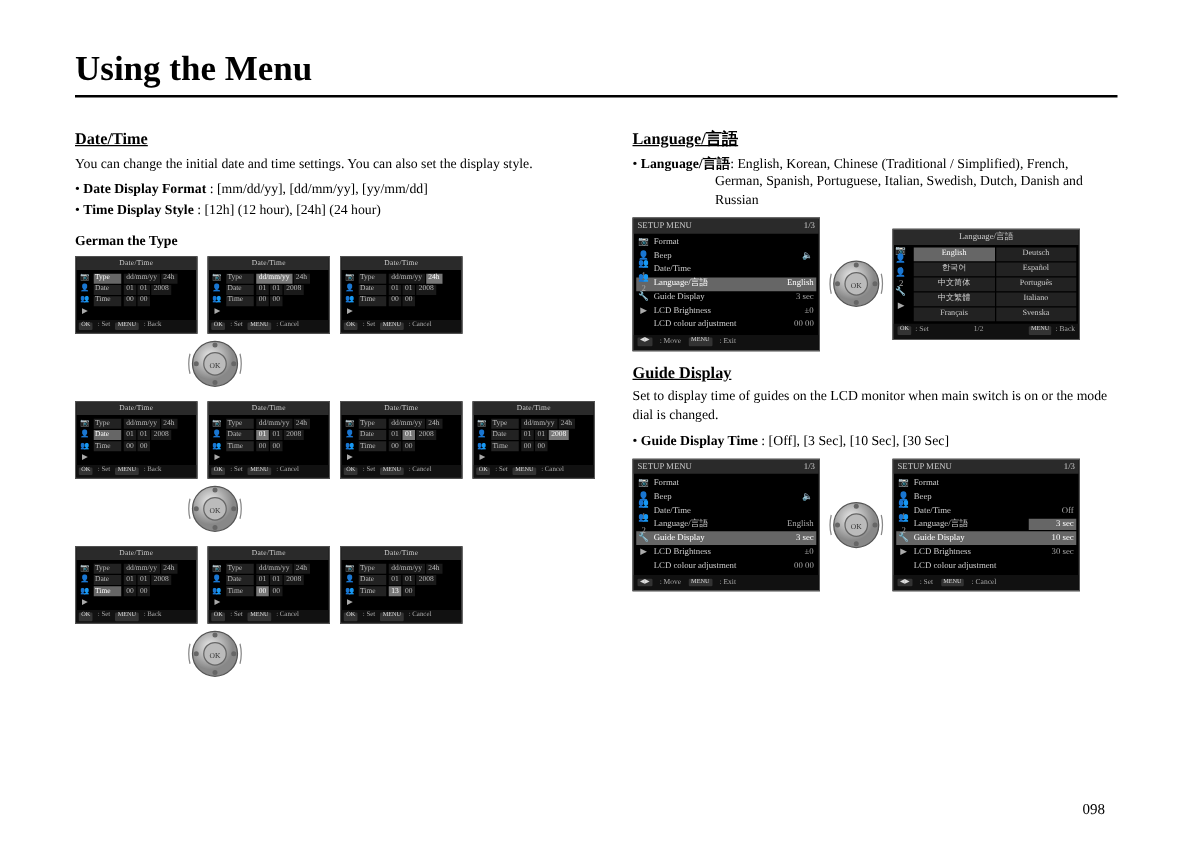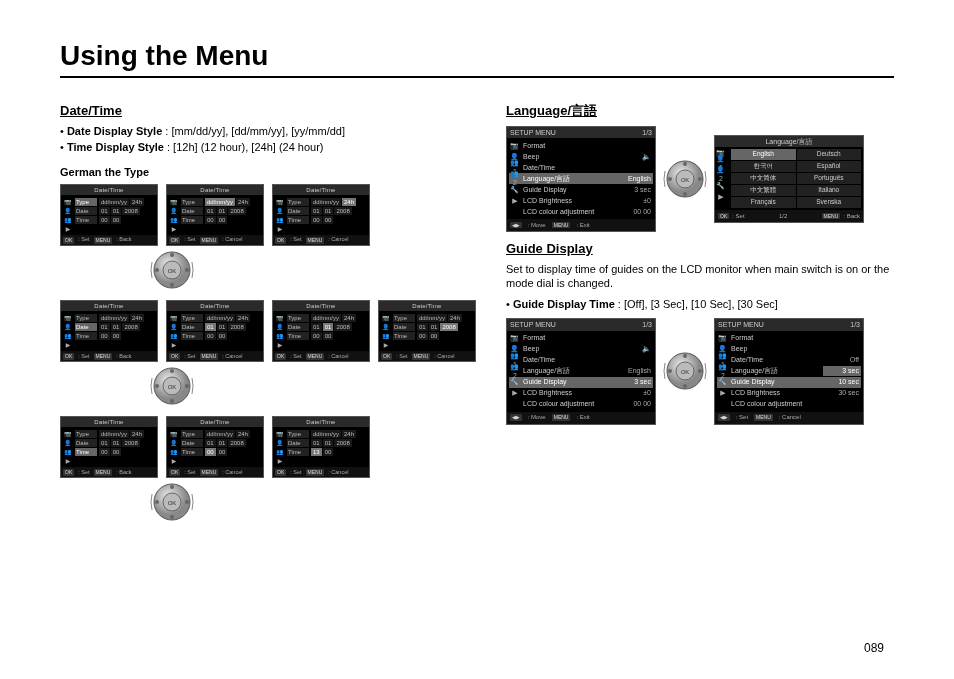--- a/index.html
+++ b/index.html
@@ -1,17 +1,17 @@
 <!DOCTYPE html>
 <html><head>
 <meta charset="utf-8">
 <style>
   * { box-sizing: border-box; margin: 0; padding: 0; }
   body { font-family: Arial, Helvetica, sans-serif; background:#fff; color:#000; }
-  .page { width:954px; height:679px; position:relative; padding:40px 60px 30px 60px; }
+  .page { width:954px; height:679px; position:relative; padding:40px 60px 30px 60px;font-family:Liberation Serif, serif; }
   .rule { border-top:2px solid #000; margin-bottom:8px; }
   .title { font-size:28px; font-weight:bold; margin-bottom:4px; }
   .cols { display:flex; gap:30px; margin-top:18px; }
   .col { flex:1; font-size:11px; line-height:1.35; }
   .sect-h { font-size:13px; font-weight:bold; text-decoration:underline; margin:6px 0 4px 0; }
   .sub-h { font-size:11px; font-weight:bold; margin:10px 0 4px 0; }
   .para { margin-bottom:6px; }
   .bullet { text-indent:-8px; padding-left:8px; margin-bottom:2px; }
   .b { font-weight:bold; }
   .row-screens { display:flex; gap:8px; align-items:flex-start; margin-bottom:6px; flex-wrap:nowrap;}
@@ -54,21 +54,22 @@
 <body>
 
 <div class="page">
   <div class="title">Using the Menu</div>
   <div class="rule"></div>
 
   <div class="cols">
 
     <div class="col">
       <div class="sect-h">Date/Time</div>
-      <div class="bullet">• <span class="b">Date Display Style</span><span> :  [mm/dd/yy], [dd/mm/yy], [yy/mm/dd]</span></div>
+      <div class="para">You can change the initial date and time settings. You can also set the display style.</div>
+      <div class="bullet">• <span class="b">Date Display Format</span><span> :  [mm/dd/yy], [dd/mm/yy], [yy/mm/dd]</span></div>
       <div class="bullet">• <span class="b">Time Display Style</span><span> :  [12h] (12 hour), [24h] (24 hour)</span></div>
 
       <div class="sub-h">German the Type</div>
       <div class="row-screens">
         <div class="lcd">
     <div class="lcd-top">Date/Time</div>
     <div class="lcd-in">
       <div class="lcd-row">
       <span class="lcd-ico">📷</span>
       <span class="lcd-lbl sel">Type</span>
@@ -517,20 +518,21 @@
     <circle cx="7" cy="22" r="2" fill="#666"></circle>
             <circle cx="37" cy="22" r="2" fill="#666"></circle>
     <path d="M2 14 Q0 22 2 30" stroke="#888" fill="none" stroke-width="1"></path>
     <path d="M42 14 Q44 22 42 30" stroke="#888" fill="none" stroke-width="1"></path>
   </svg>
         </div>
     </div>
 
     <div class="col">
       <div class="sect-h">Language/言語</div>
+      <div class="bullet" style="padding-left:66px; text-indent:-66px;">• <span class="b">Language/言語</span><span>: English, Korean, Chinese (Traditional / Simplified), French, German, Spanish, Portuguese, Italian, Swedish, Dutch, Danish and Russian</span></div>
 
       <div class="row-with-dial" style="margin-top:6px;">
         <div class="blcd">
     <div class="blcd-top">
               <span>SETUP MENU</span>
               <span>1/3</span>
             </div>
     <div class="blcd-in">
               <div class="blcd-row ">
       <span class="blcd-ico">📷</span>
@@ -764,14 +766,14 @@
       <span class="btn">◀▶</span>
               <span>: Set</span>
       <span class="btn">MENU</span>
               <span>: Cancel</span>
     </div>
   </div>
       </div>
     </div>
   </div>
 
-  <div class="pnum">089</div>
+  <div class="pnum">098</div>
 </div>
 
 </body></html>

